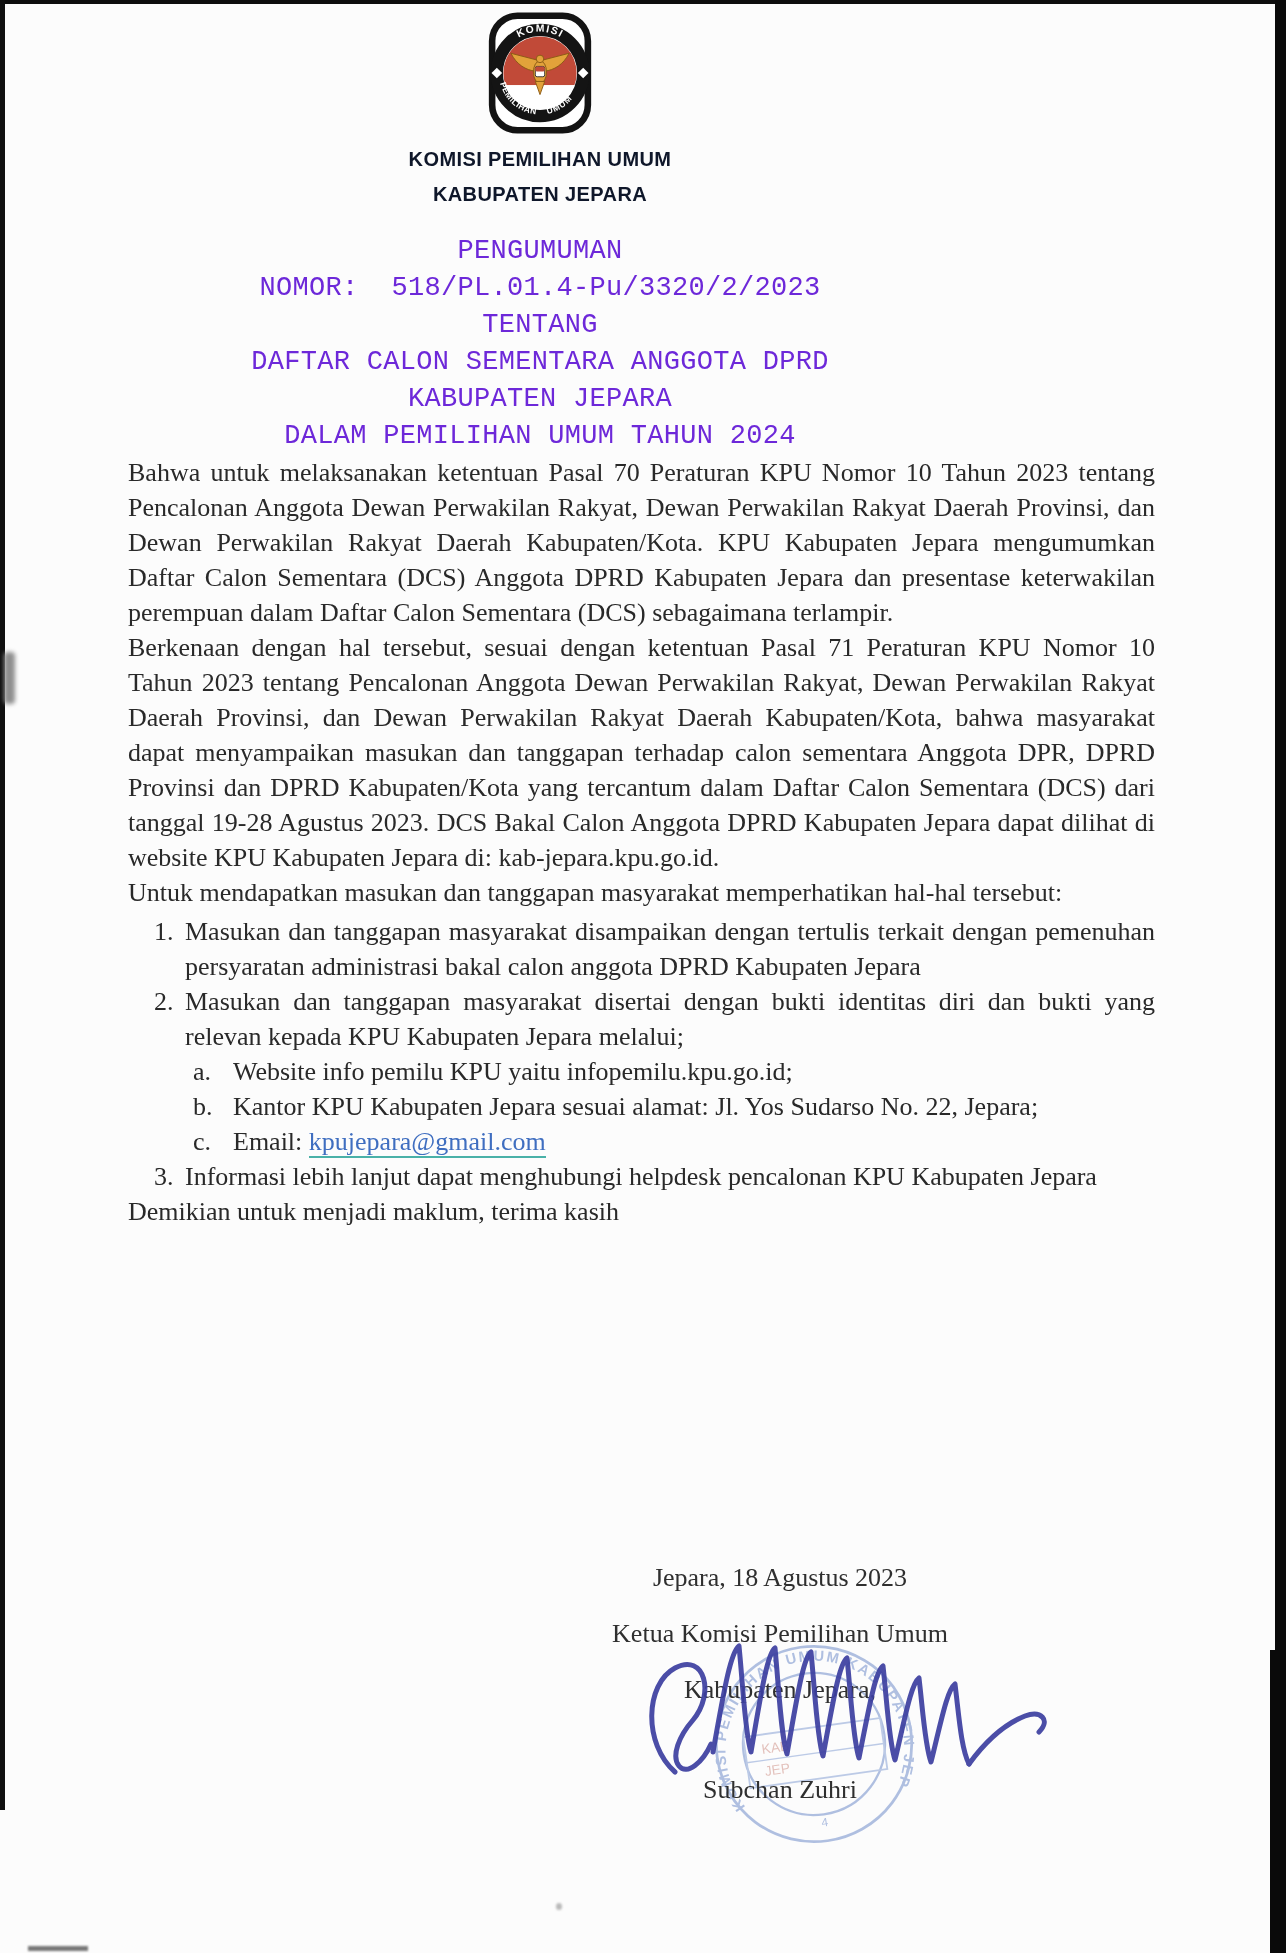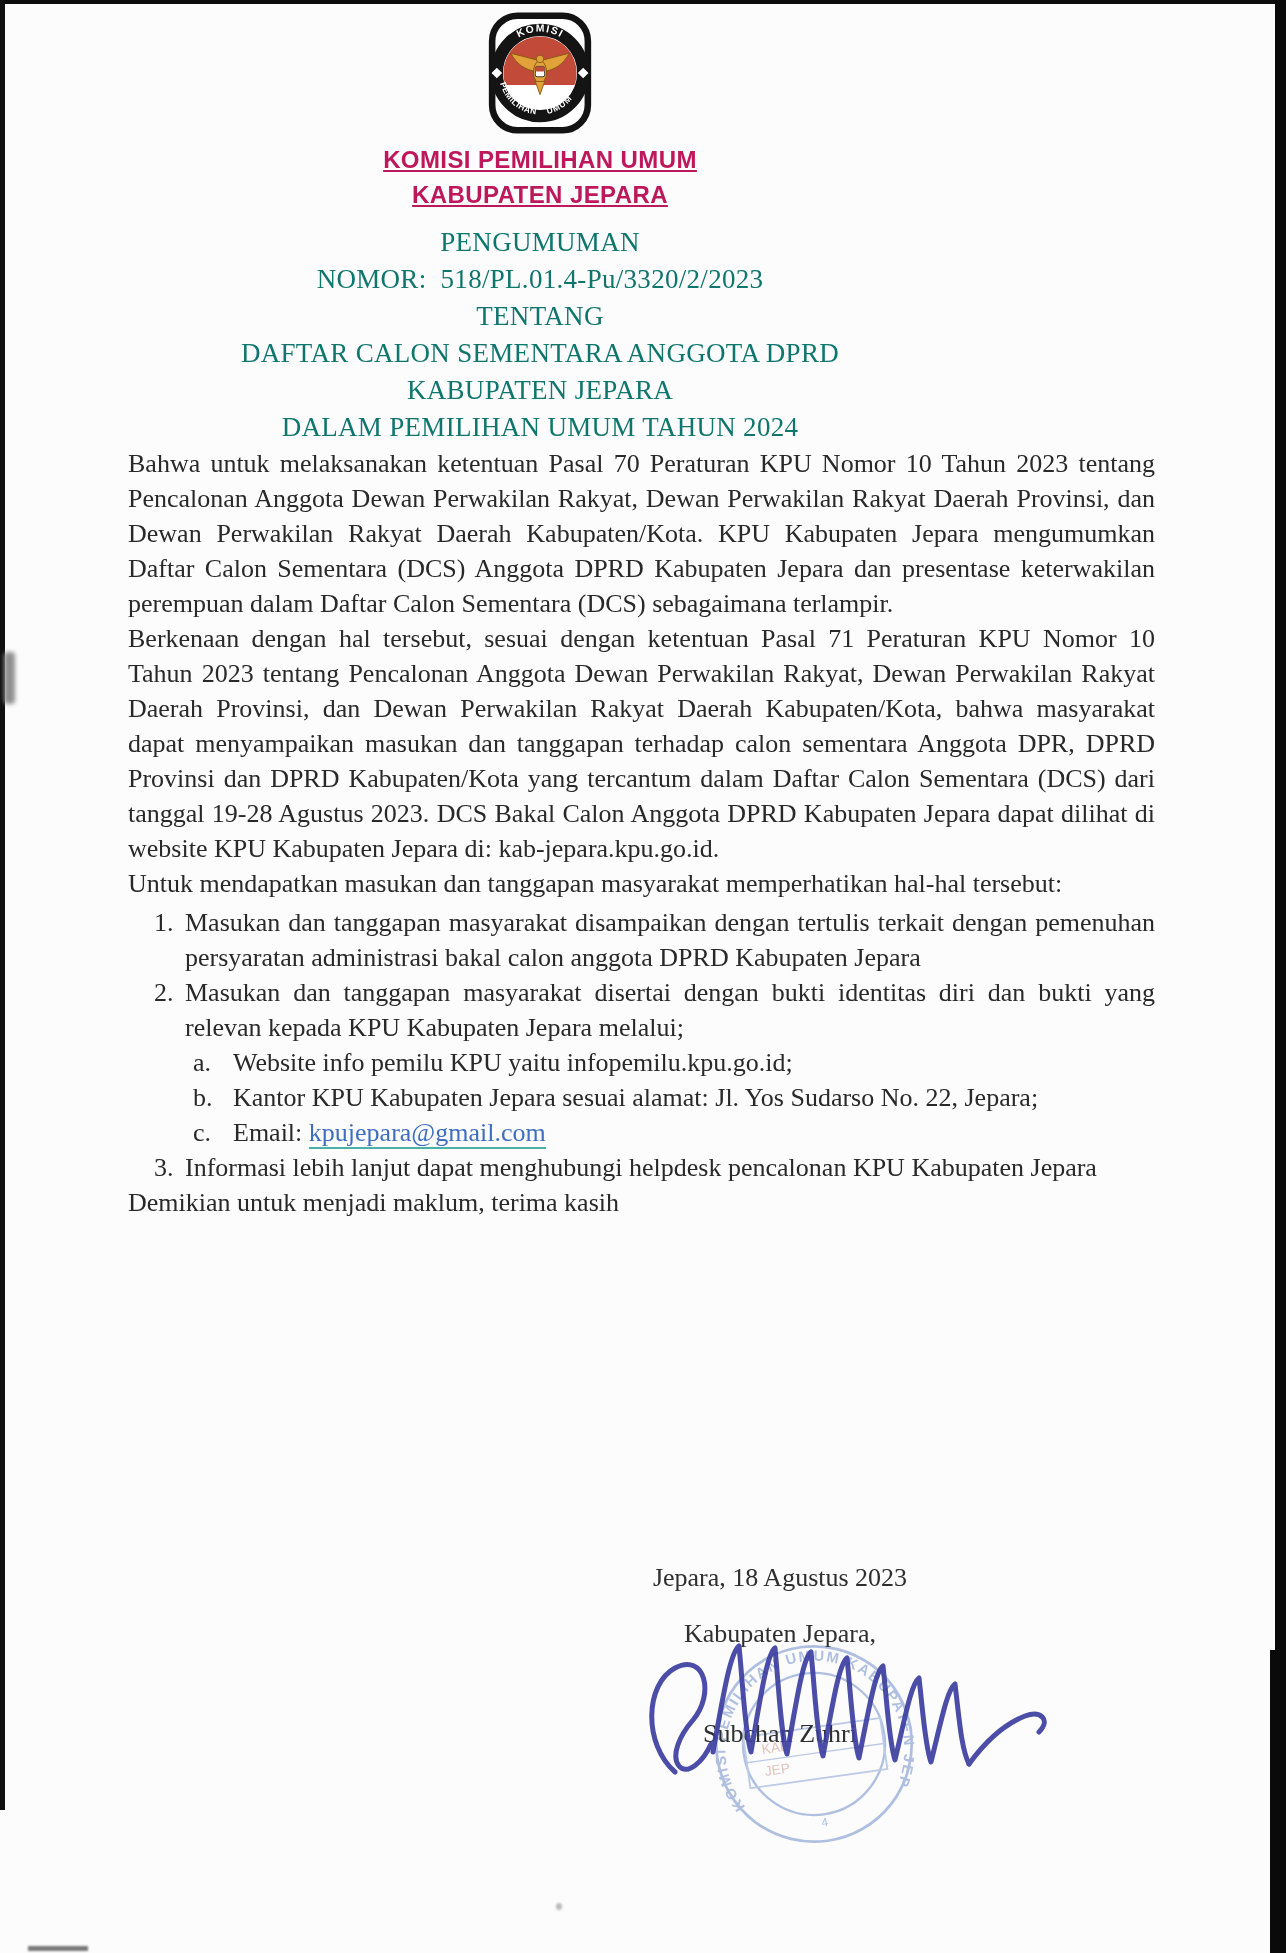--- a/index.html
+++ b/index.html
@@ -18,25 +18,24 @@
   .edge-right-flare{position:absolute;right:8px;top:1650px;width:8px;height:303px;background:#0a0a0a;}
   .smudge-left{position:absolute;left:4px;top:652px;width:11px;height:52px;background:#8f8f8f;border-radius:4px;filter:blur(2px);}
   .speck-a{position:absolute;left:28px;top:1946px;width:60px;height:5px;background:#777;filter:blur(1px);}
   .speck-b{position:absolute;left:556px;top:1903px;width:6px;height:7px;background:#b9b9b9;border-radius:50%;filter:blur(1px);}
 
   
   .letterhead{width:824px;margin-left:128px;padding-top:12px;text-align:center;}
   .logo-wrap{height:124px;}
   .org-name{
     font-family:"Liberation Sans","DejaVu Sans",sans-serif;
-    font-weight:bold;font-size:24px;line-height:35px;color:#be185d;letter-spacing:.4px;
+    font-weight:bold;font-size:20px;line-height:35px;color:#0f172a;letter-spacing:.4px;
     margin-top:6px;
-    text-decoration:underline;
   }
-  .doc-title{margin-top:12px;font-size:27px;line-height:37px;color:#0f766e;letter-spacing:.3px;}
+  .doc-title{margin-top:21px;font-size:27px;line-height:37px;color:#6d28d9;letter-spacing:.3px;font-family:Liberation Mono, monospace;}
 
   
   .doc-body{width:1027px;margin-left:128px;font-size:26px;line-height:35px;text-align:justify;color:#292929;}
   .doc-body p{margin:0;}
   .p1{margin-top:56px;}
   .p2{margin-top:38px;}
   .p3{margin-top:0;}
   .olist{margin-top:4px;}
   .li{display:flex;}
   .li .marker{flex:none;width:57px;padding-left:26px;box-sizing:border-box;}
@@ -151,20 +150,21 @@
         <span class="marker">3.</span>
         <span class="litext">Informasi lebih lanjut dapat menghubungi helpdesk pencalonan KPU Kabupaten Jepara</span>
       </div>
     </div>
 
     <p class="closing">Demikian untuk menjadi maklum, terima kasih</p>
   </div>
 
   <div class="sig-block">
     <div class="sig-line">Jepara, 18 Agustus 2023</div>
+    <div class="sig-line">Ketua Komisi Pemilihan Umum</div>
     <div class="sig-line">Kabupaten Jepara,</div>
 
     <svg class="stamp" viewBox="0 0 230 230">
       <defs>
         <path id="stampArc" d="M 32 172 A 97 97 0 1 1 198 172"></path>
       </defs>
       <g transform="rotate(-8 115 115)">
         <circle cx="115" cy="115" r="106" fill="none" stroke="#7d97cf" stroke-width="3"></circle>
         <circle cx="115" cy="115" r="77" fill="none" stroke="#7d97cf" stroke-width="2.5"></circle>
         <rect x="40" y="97" width="150" height="56" fill="none" stroke="#93aad8" stroke-width="2"></rect>

